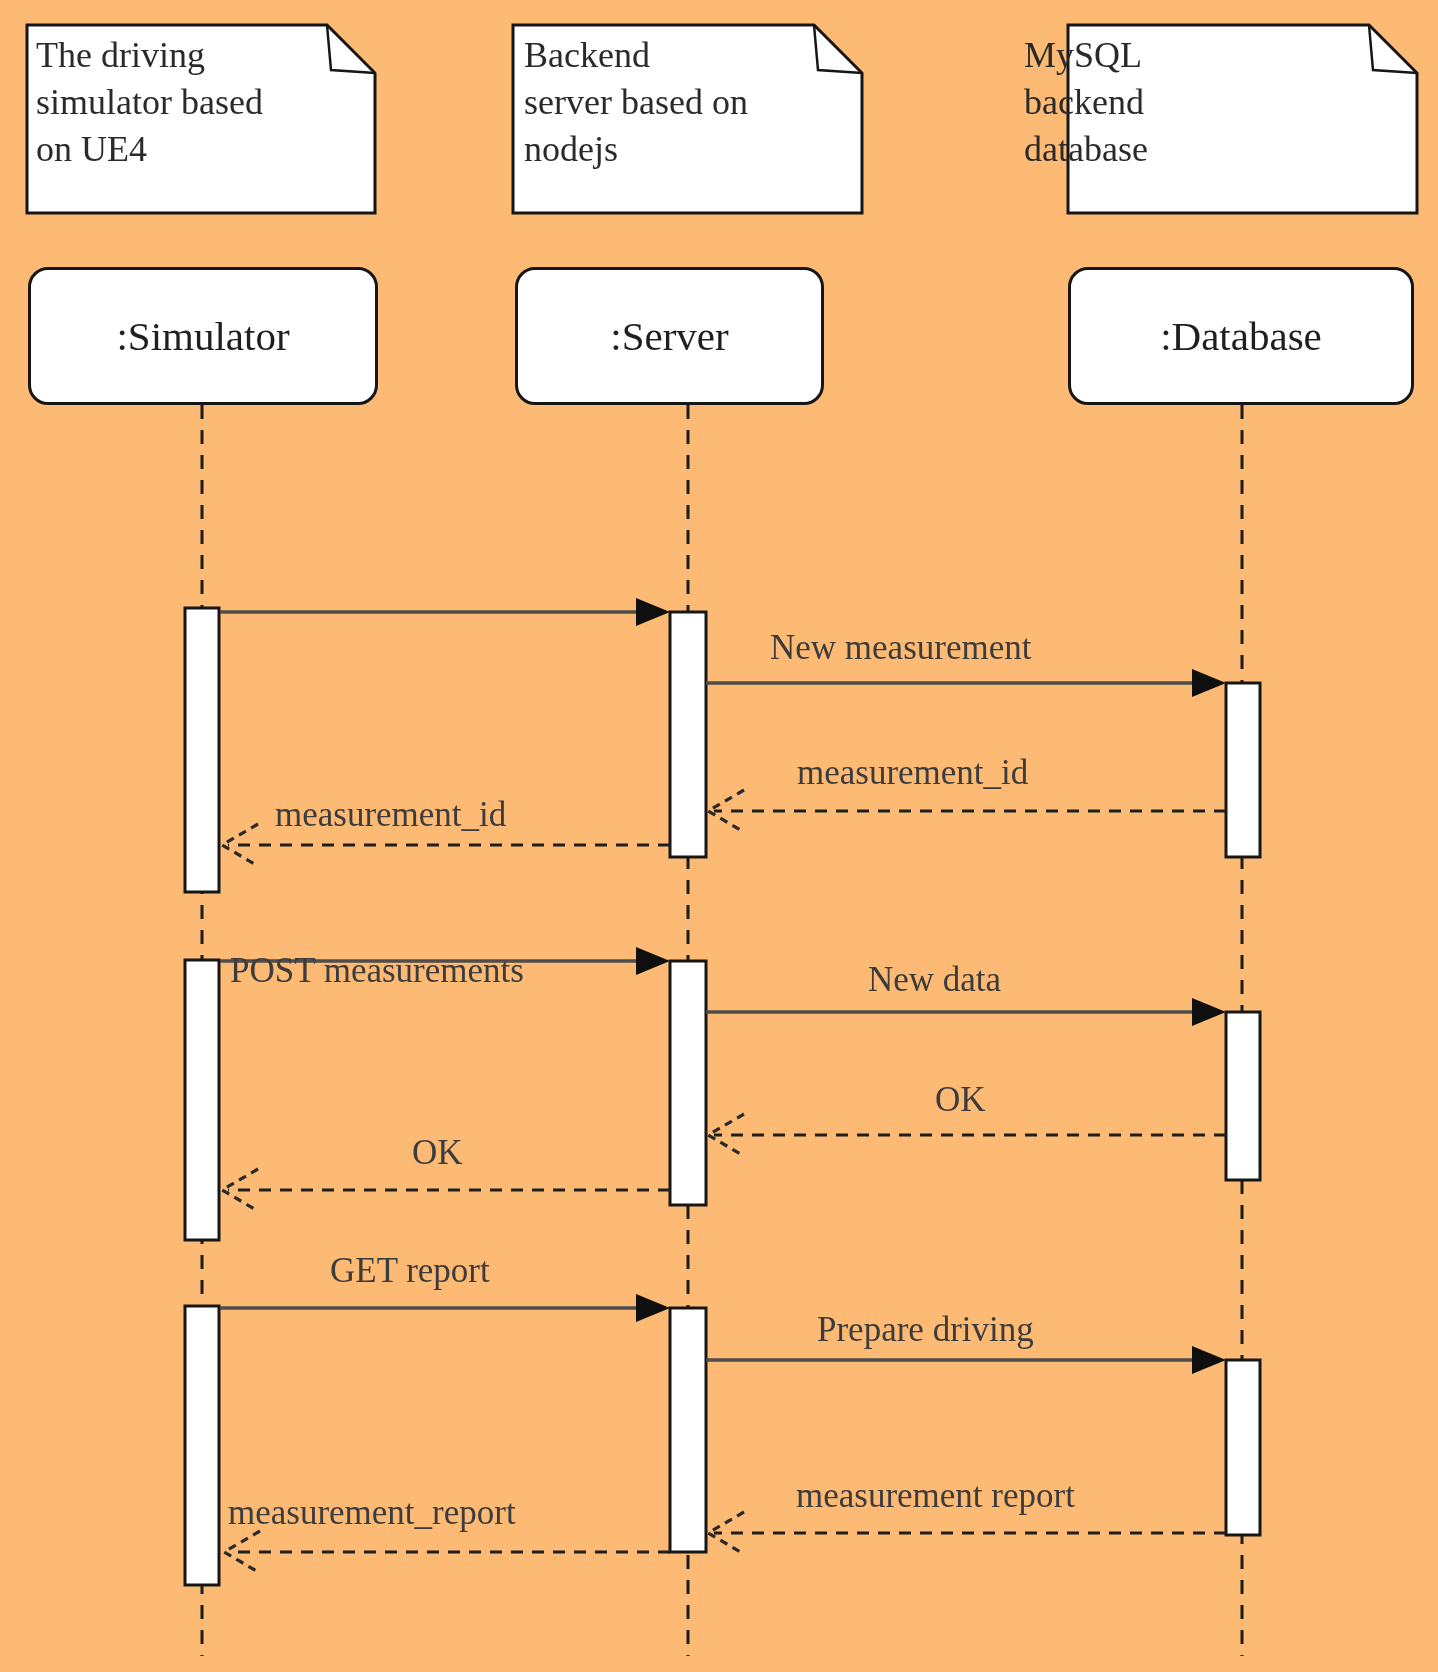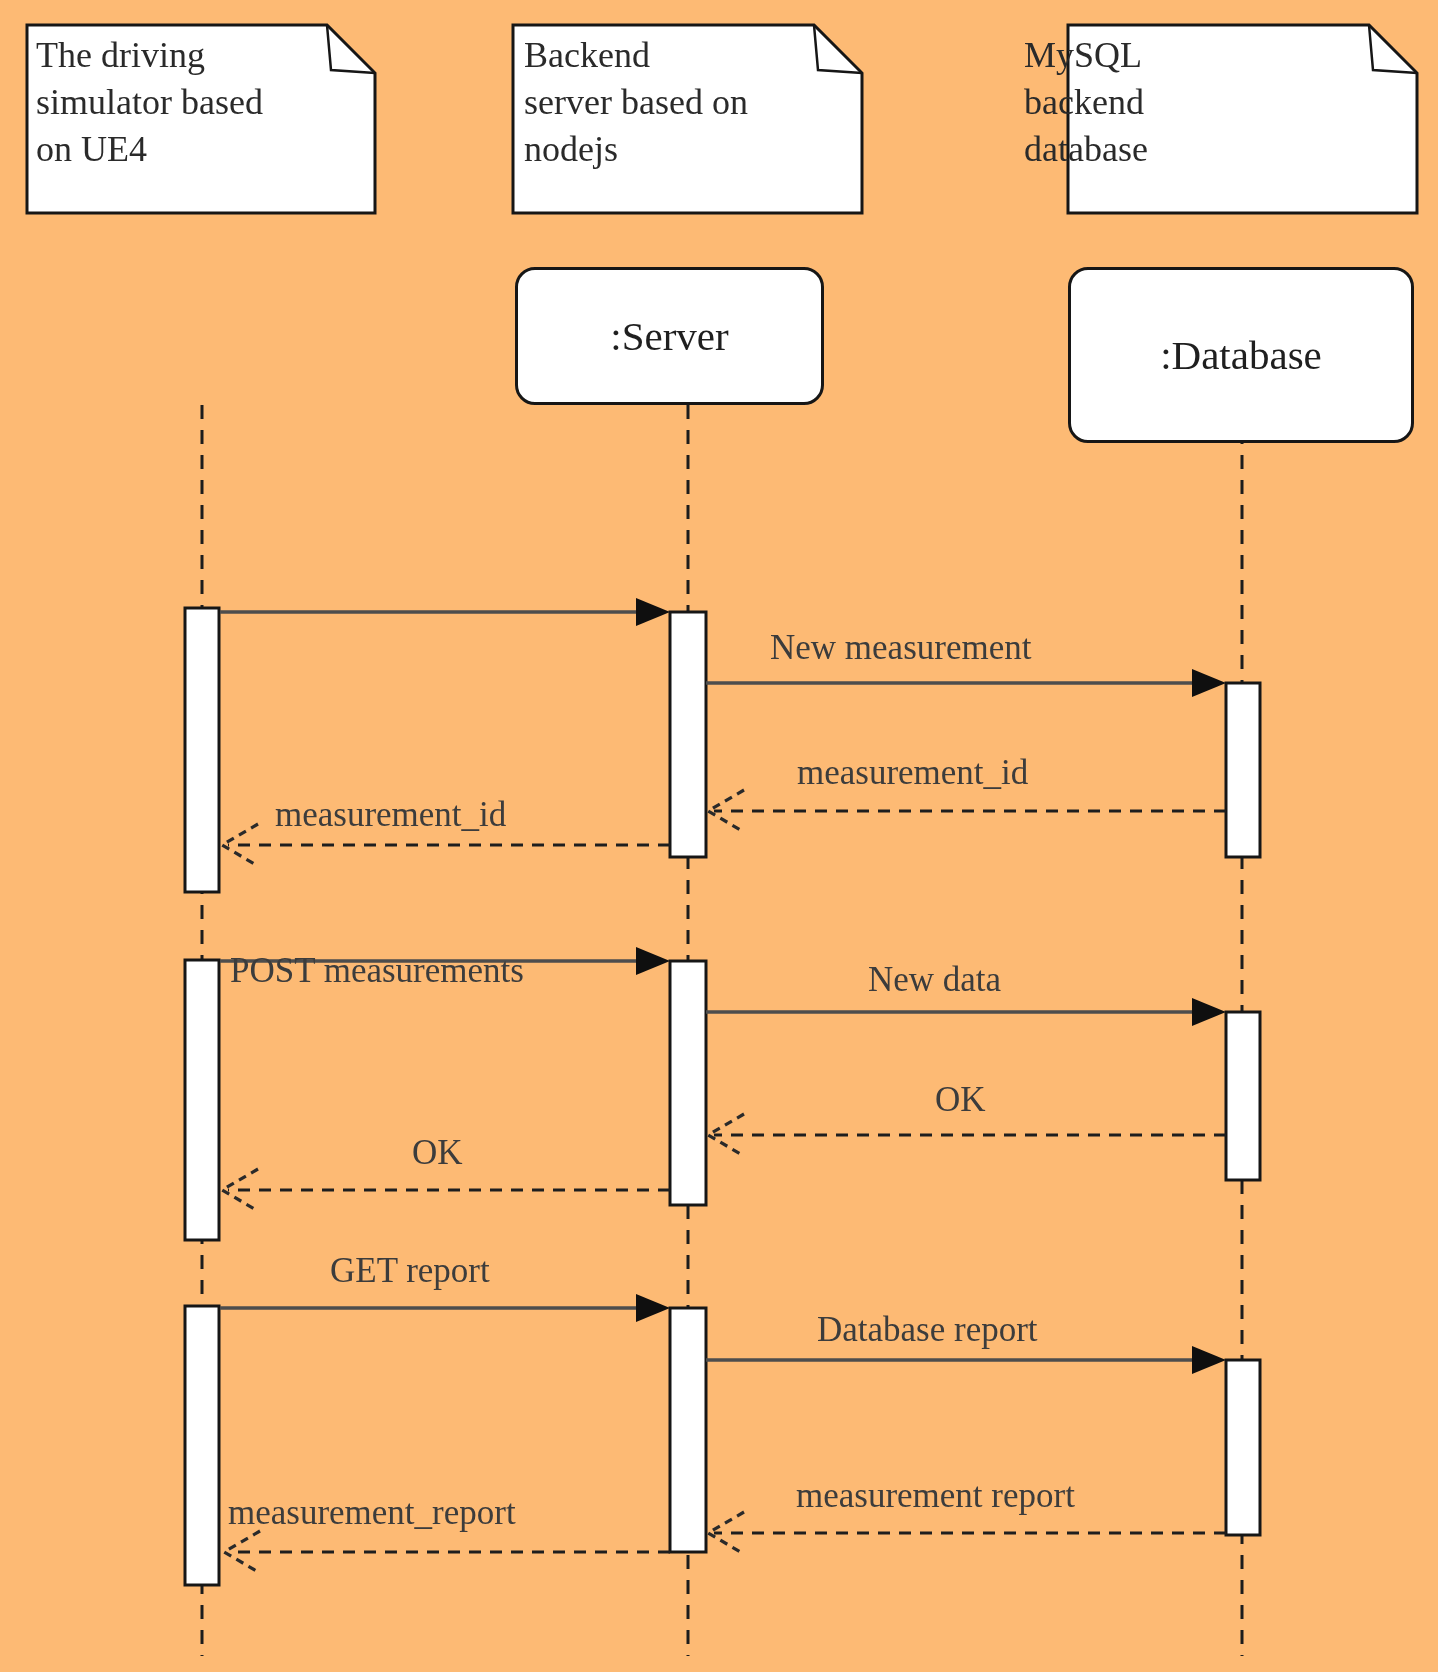--- a/index.html
+++ b/index.html
@@ -180,32 +180,35 @@
   <div class="note-text" style="left:36px;  top:32px;">The driving
 simulator based
 on UE4</div>
   <div class="note-text" style="left:524px; top:32px;">Backend
 server based on
 nodejs</div>
   <div class="note-text" style="left:1024px;top:32px;">MySQL
 backend
 database</div>
 
+  <div class="head-box" style="left:28px;  top:267px; width:350px; height:138px;">
+    <span>:Simulator</span>
+  </div>
   <div class="head-box" style="left:515px; top:267px; width:309px; height:138px;">
     <span>:Server</span>
   </div>
-  <div class="head-box" style="left:1068px;top:267px; width:346px; height:176px;">
+  <div class="head-box" style="left:1068px;top:267px; width:346px; height:138px;">
     <span>:Database</span>
   </div>
 
   <span class="msg-label" style="left:770px; top:628px;">New measurement</span>
   <span class="msg-label" style="left:797px; top:753px;">measurement_id</span>
   <span class="msg-label" style="left:275px; top:795px;">measurement_id</span>
   <span class="msg-label" style="left:230px; top:905px;margin-top:46px;">POST measurements</span>
   <span class="msg-label" style="left:868px; top:960px;">New data</span>
   <span class="msg-label" style="left:935px; top:1080px;">OK</span>
   <span class="msg-label" style="left:412px; top:1133px;">OK</span>
   <span class="msg-label" style="left:330px; top:1251px;">GET report</span>
-  <span class="msg-label" style="left:817px; top:1310px;">Database report</span>
+  <span class="msg-label" style="left:817px; top:1310px;">Prepare driving</span>
   <span class="msg-label" style="left:796px; top:1476px;">measurement report</span>
   <span class="msg-label" style="left:228px; top:1493px;">measurement_report</span>
 
 </div>
 
 </body></html>

